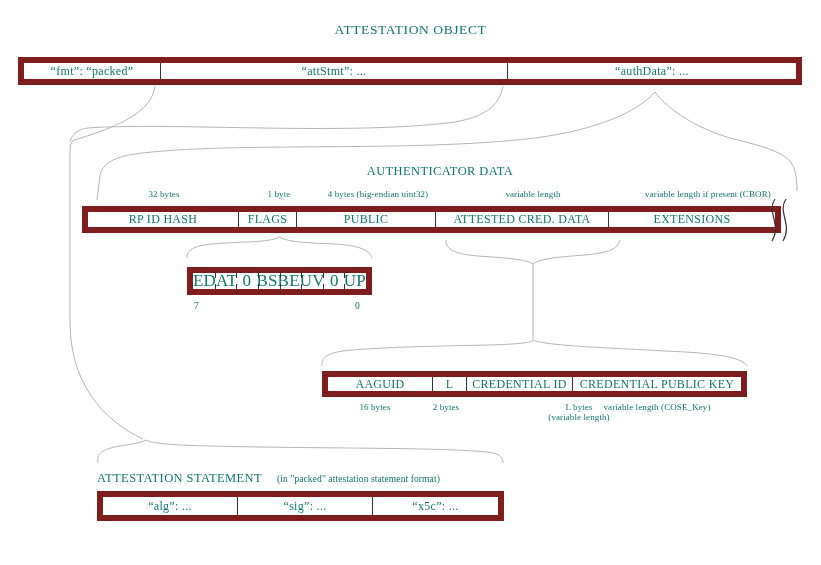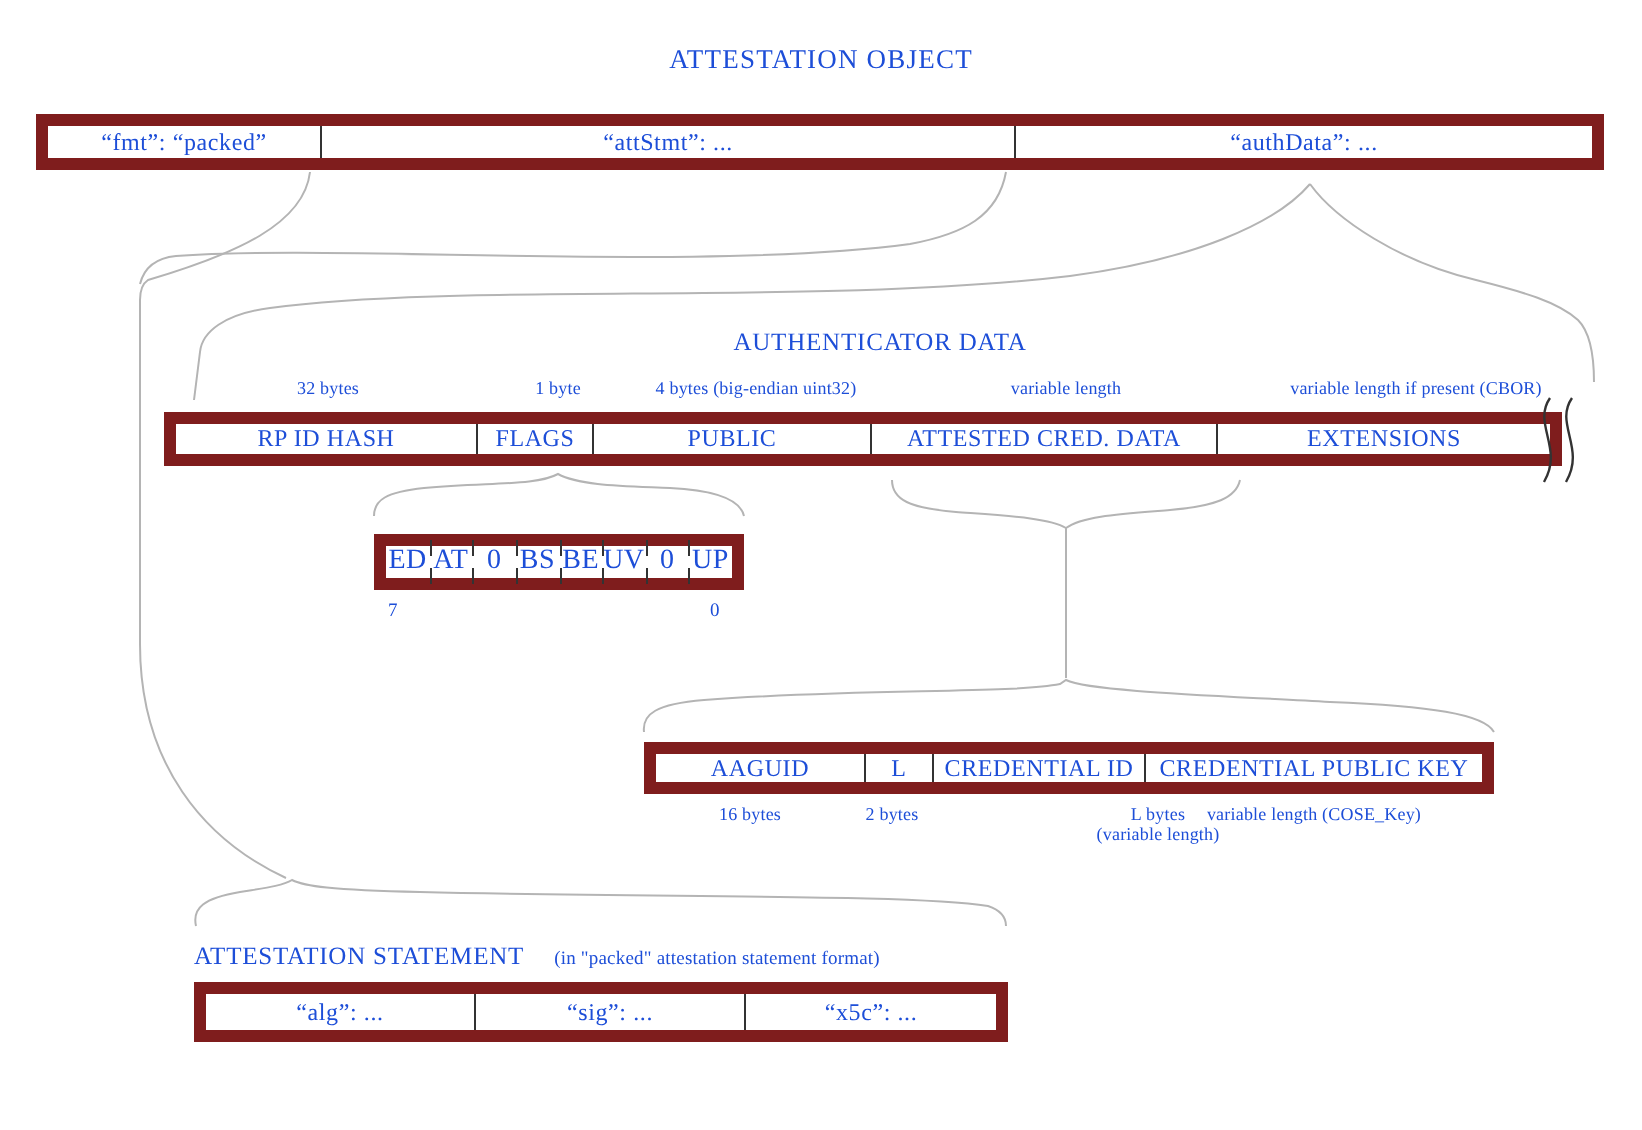--- a/index.html
+++ b/index.html
@@ -1,18 +1,18 @@
 <!DOCTYPE html>
 <html><head>
 <meta charset="utf-8">
 <style>
   html,body{margin:0;padding:0;background:#ffffff;}
   #canvas{
     position:relative;width:821px;height:565px;background:#ffffff;
-    font-family:"Liberation Serif","DejaVu Serif",serif;color:#1d4ed8;
+    font-family:"Liberation Serif","DejaVu Serif",serif;color:#0f766e;
     overflow:hidden;
   }
   .abs{position:absolute;}
   .title{
     font-size:13.5px;letter-spacing:0.6px;text-align:center;width:100%;
   }
   .boxrow{
     position:absolute;display:flex;box-sizing:border-box;
     border:6px solid #7f1d1d;background:#fff;z-index:2;
   }
@@ -23,21 +23,21 @@
   }
   .cell:last-child{border-right:none;}
   .sizelabels{position:absolute;z-index:2;}
   .sizelabel{
     position:absolute;font-size:9px;text-align:center;white-space:nowrap;
     transform:translateX(-50%);letter-spacing:0.1px;
   }
   .sizelabel .l2{display:block;}
   .bitcell{
     flex:1;display:flex;align-items:center;justify-content:center;
-    font-size:14px;letter-spacing:0.2px;
+    font-size:17px;letter-spacing:0.2px;
   }
   .tick{position:absolute;width:1px;background:#333;z-index:3;}
   .tick.t{top:-3px;height:8px;}
   .tick.b{bottom:-3px;height:8px;}
   .bitnum{position:absolute;font-size:9.5px;z-index:2;}
   .secheading{
     position:absolute;font-size:12.5px;letter-spacing:0.4px;z-index:2;
     white-space:nowrap;
   }
   .secheading .paren{font-size:9.5px;letter-spacing:0.1px;margin-left:15px;}

